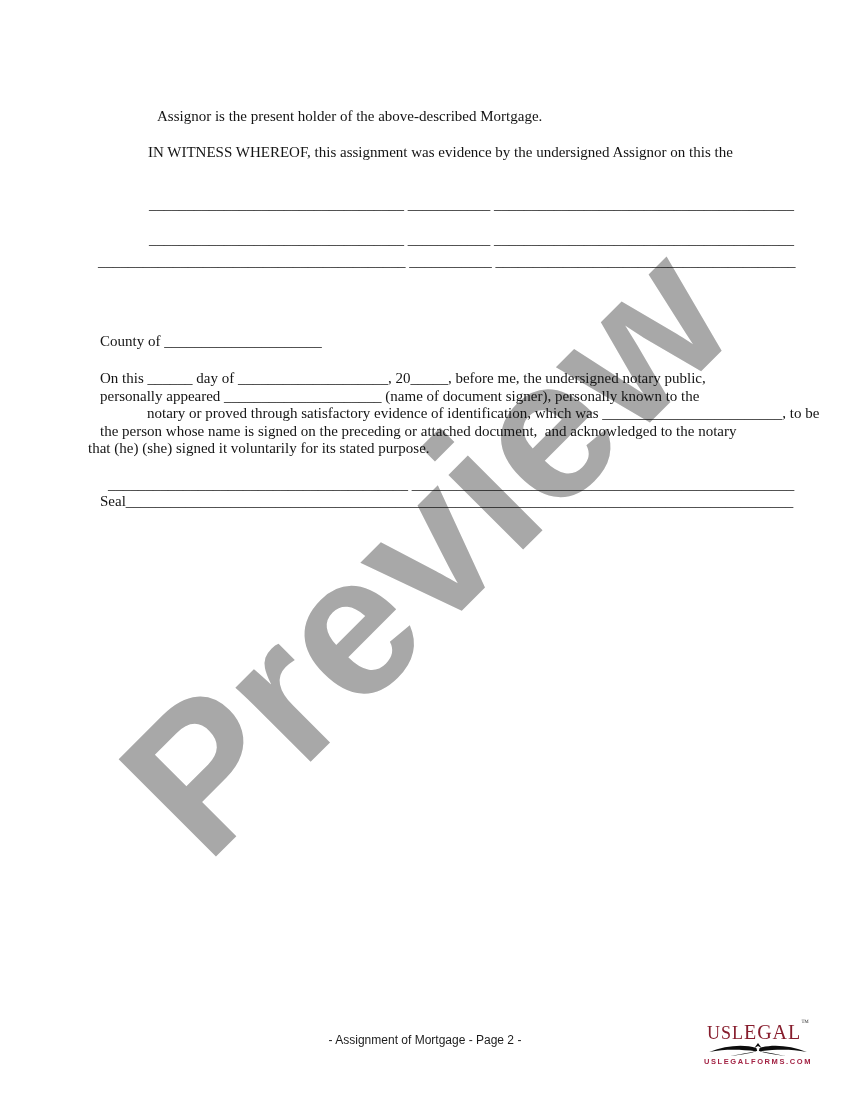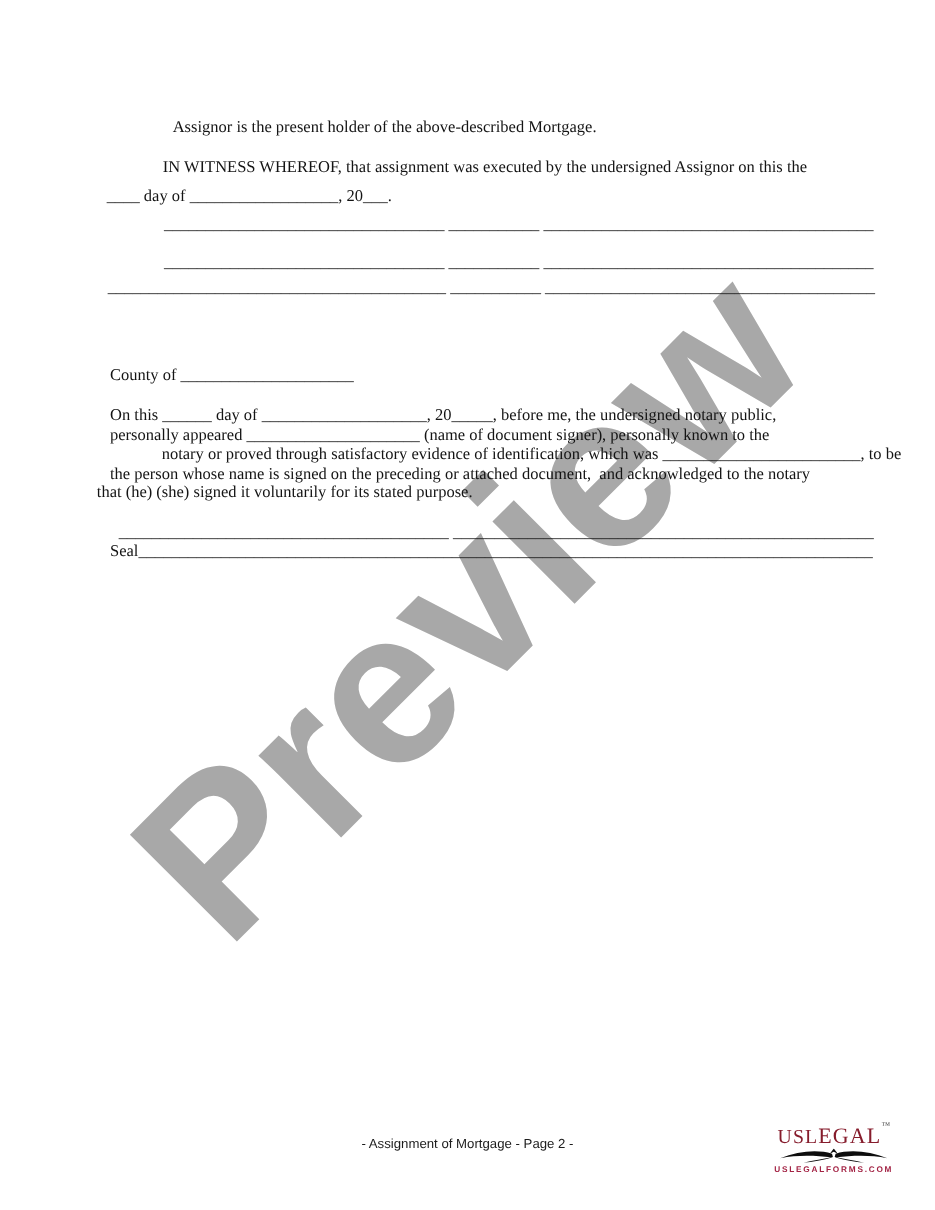--- a/index.html
+++ b/index.html
@@ -56,23 +56,22 @@
 <div class="page">
 
   <div class="watermark-layer">
     <span class="watermark-text">Preview</span>
   </div>
 
   <div class="content-layer">
 
     <div class="line" style="top:108px; left:157px;">Assignor is the present holder of the above-described Mortgage.</div>
 
-    <div class="line" style="top:144px; left:148px;">IN WITNESS WHEREOF, that assignment was executed by the undersigned Assignor on this the</div>
+    <div class="line" style="top:144px; left:148px;">IN WITNESS WHEREOF, this assignment was evidence by the undersigned Assignor on this the</div>
 
-    <div class="line" style="top:171px; left:97px;">____ day of __________________, 20___.</div>
 
     <div class="line" style="top:196px; left:149px;">__________________________________ ___________ ________________________________________</div>
 
     <div class="line" style="top:231px; left:149px;">__________________________________ ___________ ________________________________________</div>
 
     <div class="line" style="top:253px; left:98px;">_________________________________________ ___________ ________________________________________</div>
 
 
     <div class="line" style="top:333px; left:100px;">County of _____________________</div>
 

